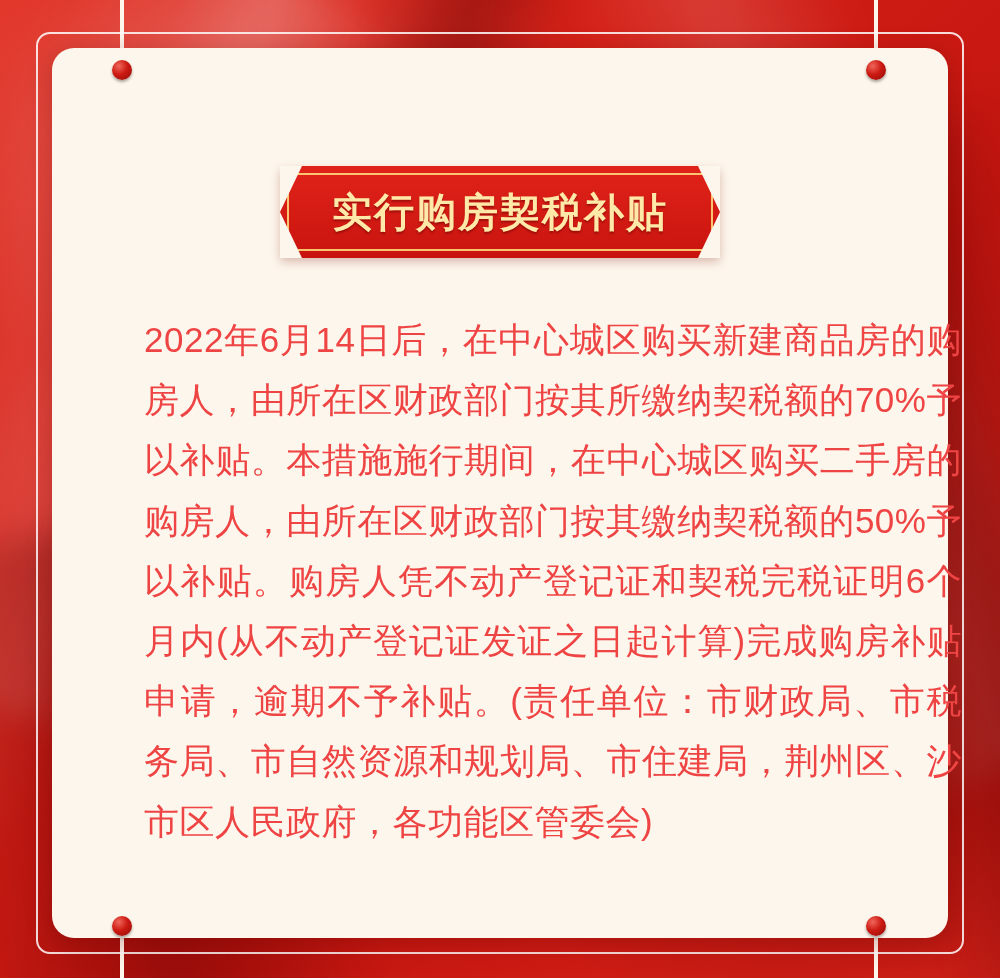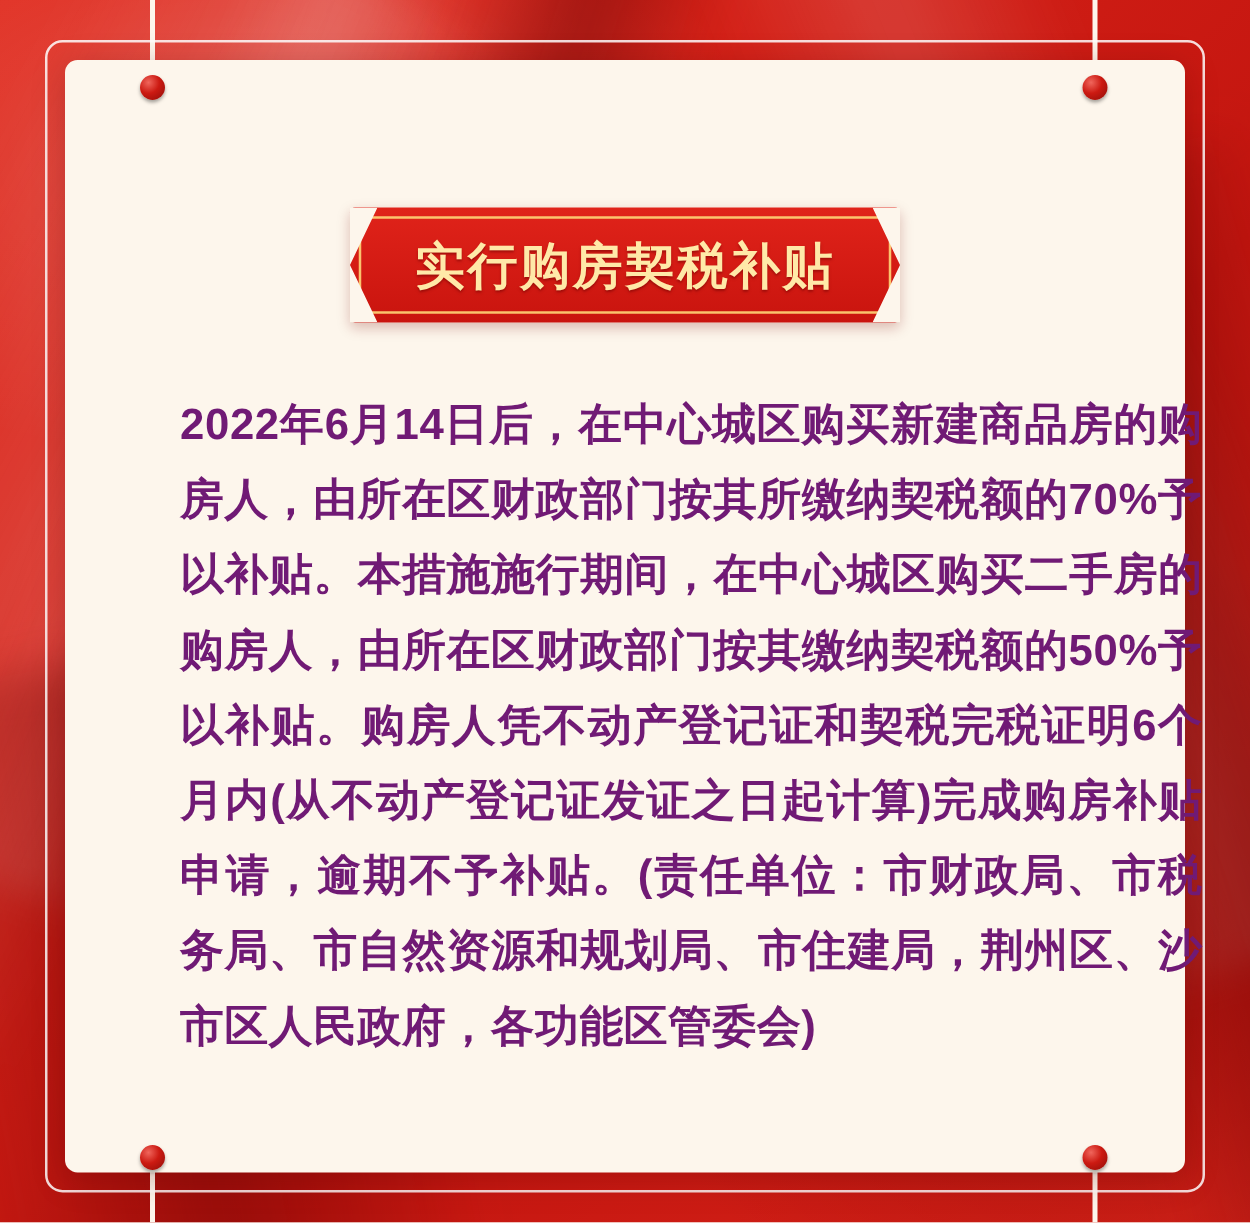--- a/index.html
+++ b/index.html
@@ -59,21 +59,21 @@
     border-radius: 14px;
     box-sizing: border-box;
   }
   .card-inner {
     position: absolute;
     left: 52px;
     top: 48px;
     width: 896px;
     height: 890px;
     background: #fdf6ec;
-    border-radius: 10px;
+    border-radius: 22px;
     box-sizing: border-box;
     box-shadow: 0 6px 26px rgba(90,0,0,0.28);
   }
 
   
   .pin {
     position: absolute;
     width: 20px;
     height: 20px;
     border-radius: 50%;
@@ -142,23 +142,23 @@
     letter-spacing: 2px;
     text-shadow: 0 2px 2px rgba(110,0,0,0.5);
   }
 
   
   .body-text {
     position: absolute;
     left: 92px;
     top: 262px;
     width: 818px;
-    color: #701a75;
+    color: #ef4444;
     font-size: 35px;
-    font-weight: bold;
+    font-weight: normal;
     line-height: 1.72;
     letter-spacing: 0.5px;
     text-align: justify;
     white-space: pre-wrap;
   }
 </style>
 </head>
 <body>
 
 <div class="poster">

